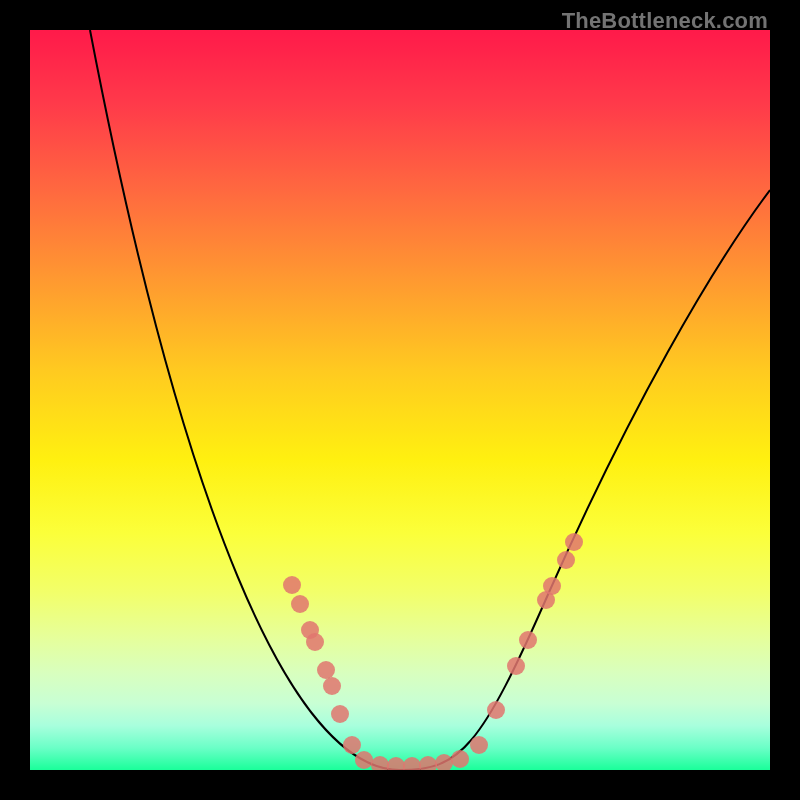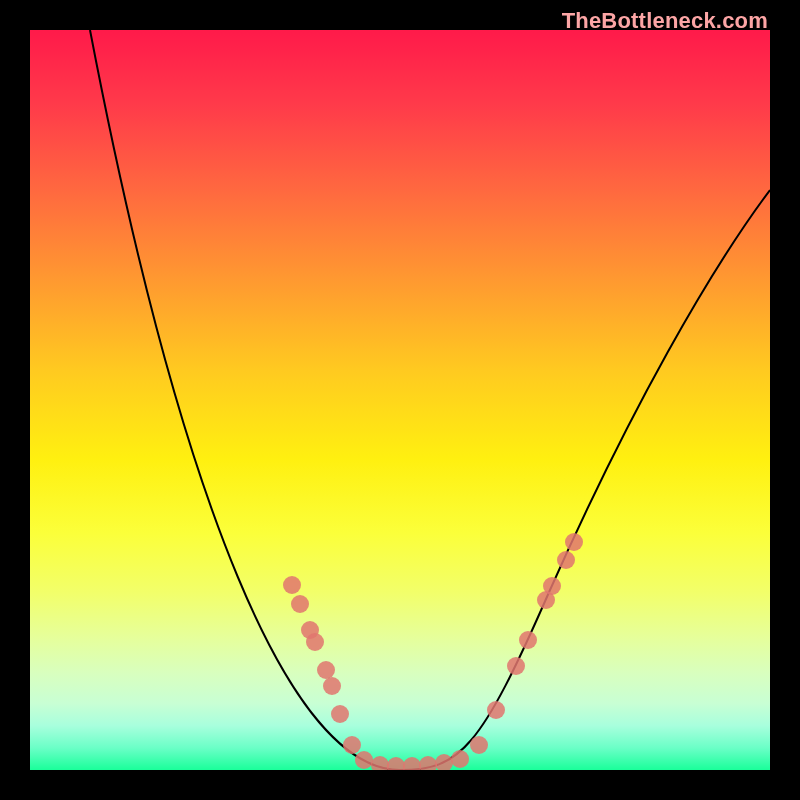--- a/index.html
+++ b/index.html
@@ -37,21 +37,21 @@
       #6bffc7 97%,
       #1aff9a 100%);
   }
   .watermark {
     position: absolute;
     top: 8px;
     right: 32px;
     font-family: Arial, Helvetica, sans-serif;
     font-weight: bold;
     font-size: 22px;
-    color: #fca5a5;
+    color: #737373;
     letter-spacing: 0.2px;
   }
   svg.curve {
     position: absolute;
     left: 0;
     top: 0;
     width: 740px;
     height: 740px;
   }
 </style>

